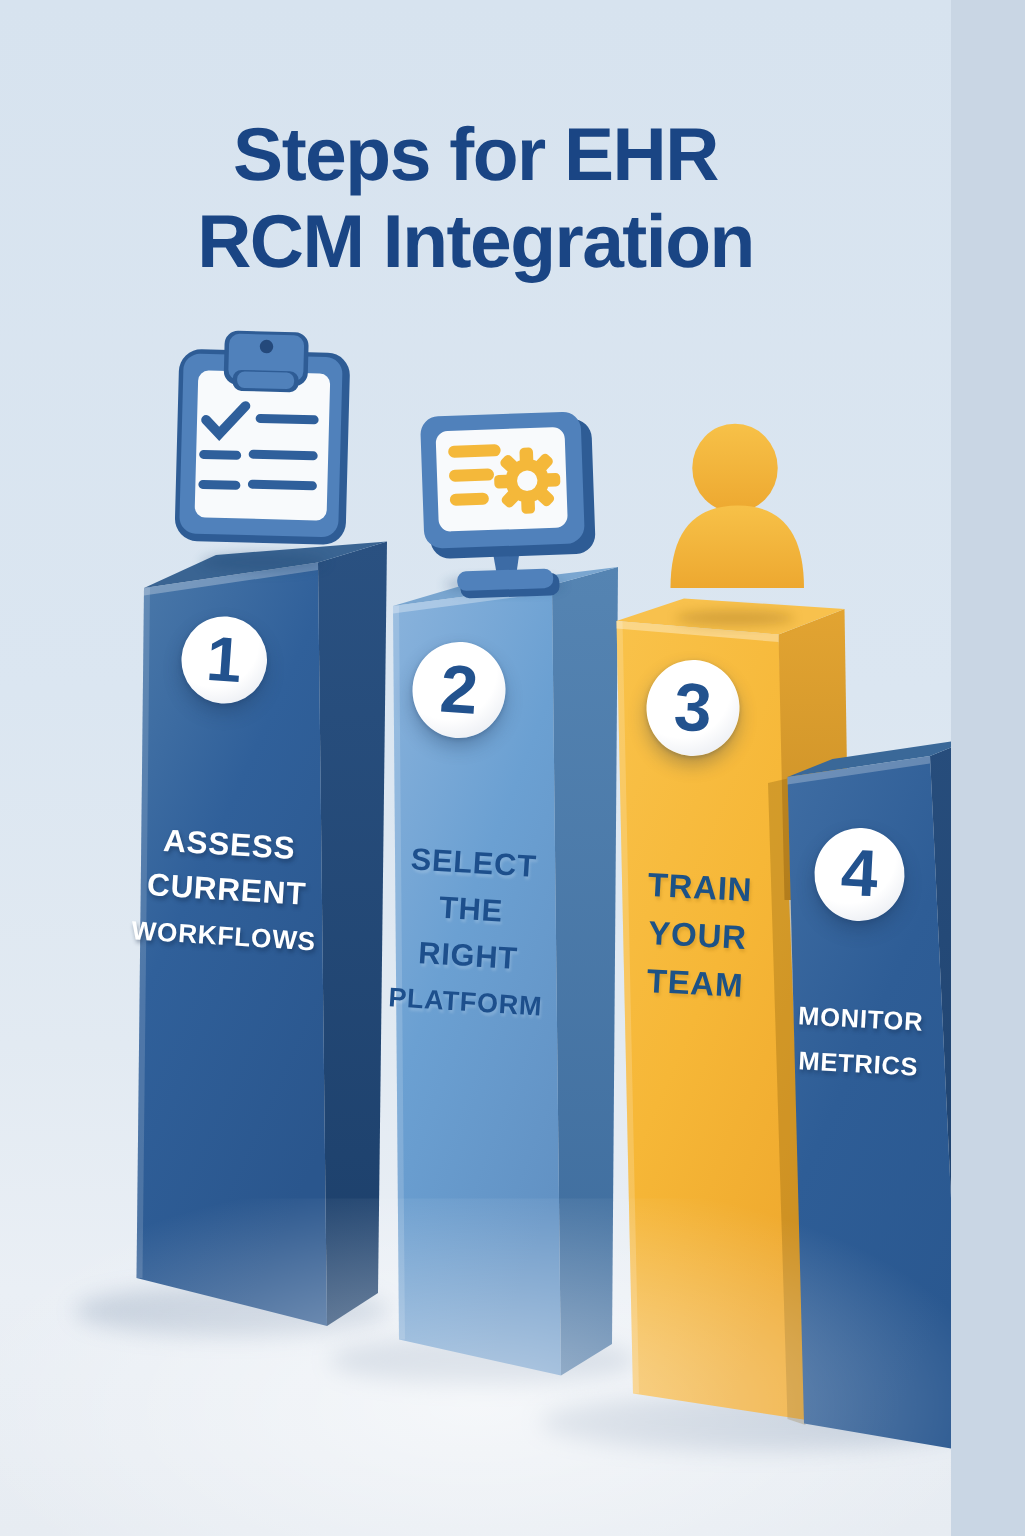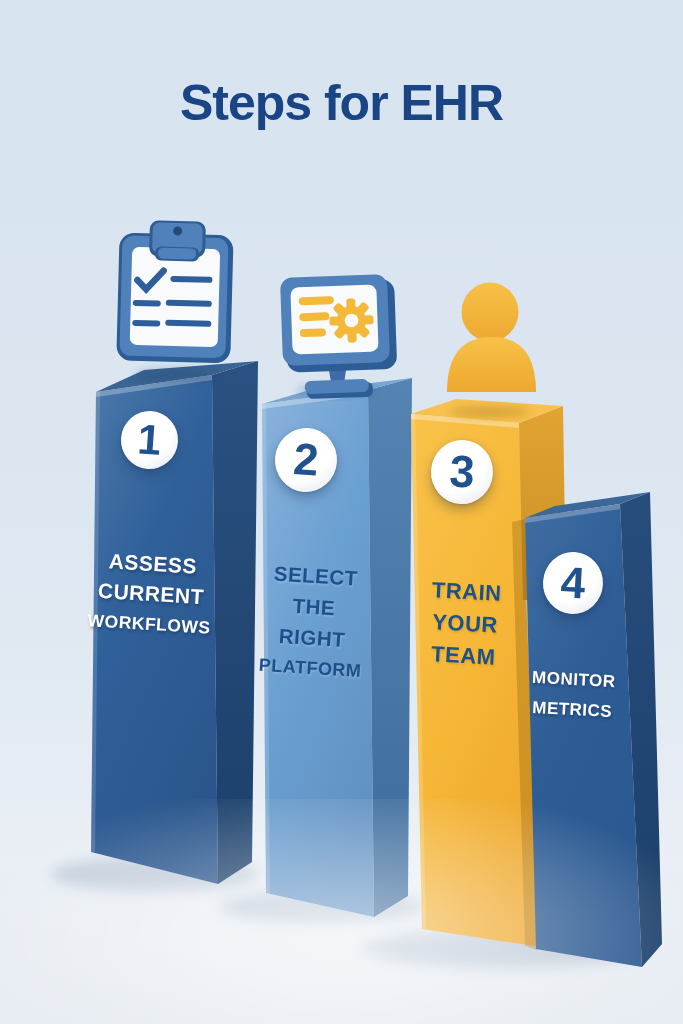--- a/index.html
+++ b/index.html
@@ -1,17 +1,17 @@
 <!DOCTYPE html>
 <html><head>
 <meta charset="utf-8">
 <style>
   html,body{margin:0;padding:0;background:#c9d6e4;}
   .stage{
-    position:relative;width:683px;height:1024px;overflow:hidden;
+    position:relative;width:634px;height:1024px;overflow:hidden;
     font-family:"Liberation Sans",sans-serif;
     background:linear-gradient(180deg,#d7e3ef 0%,#dbe6f1 45%,#e2eaf2 68%,#eaeff5 84%,#e7ecf2 100%);
   }
   .stage::after{
     content:"";position:absolute;left:-10%;right:-10%;top:78%;height:30%;
     background:radial-gradient(ellipse at 50% 45%,rgba(255,255,255,.55) 0%,rgba(255,255,255,0) 65%);
     pointer-events:none;
   }
   .title{
     position:absolute;top:74px;left:0;width:100%;text-align:center;
@@ -46,20 +46,21 @@
       text-shadow:1px 2px 3px rgba(10,30,60,.40);}
   .l4 .ln{line-height:30px;font-size:17px;}
 </style>
 </head>
 <body>
 
 <div class="stage">
 
   <div class="title">
     <div>Steps for EHR</div>
+    <div>RCM Integration</div>
   </div>
 
   <svg class="scene" viewBox="0 0 683 1024">
     <defs>
       <linearGradient id="gP1f" x1="0" y1="0" x2="0.55" y2="1">
         <stop offset="0" stop-color="#4b79aa"></stop>
           <stop offset="0.45" stop-color="#30609a"></stop>
           <stop offset="1" stop-color="#2a568d"></stop>
       </linearGradient>
       <linearGradient id="gP2f" x1="0" y1="0" x2="0.55" y2="1">

